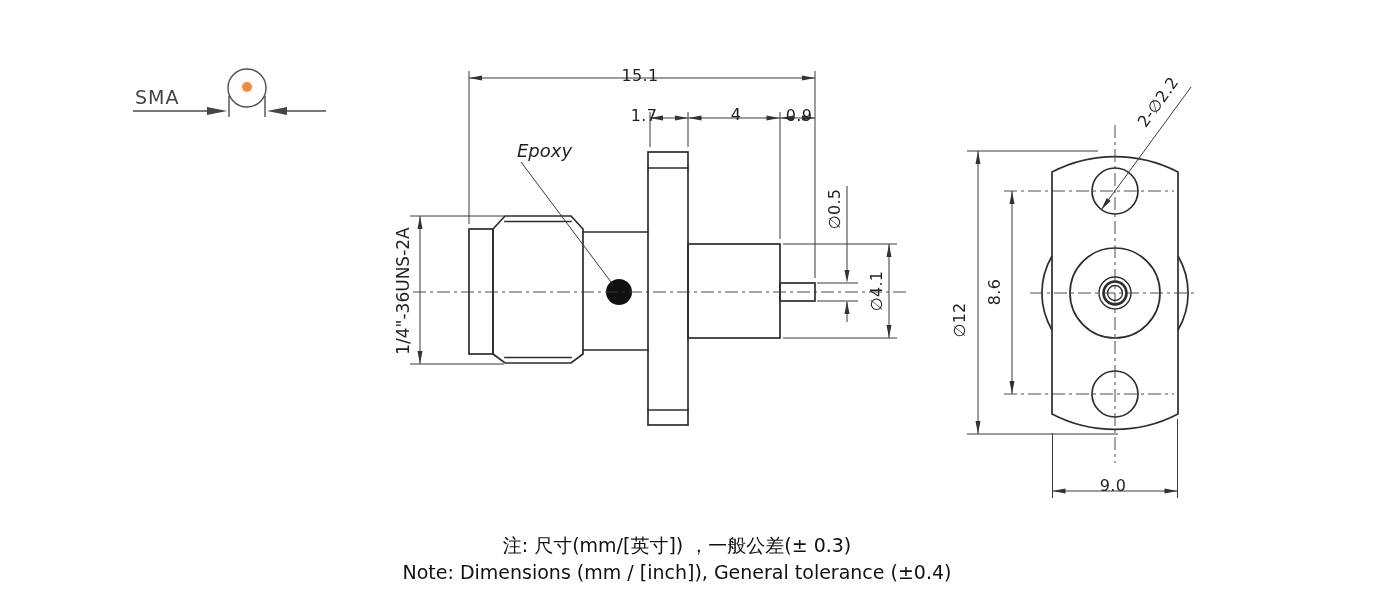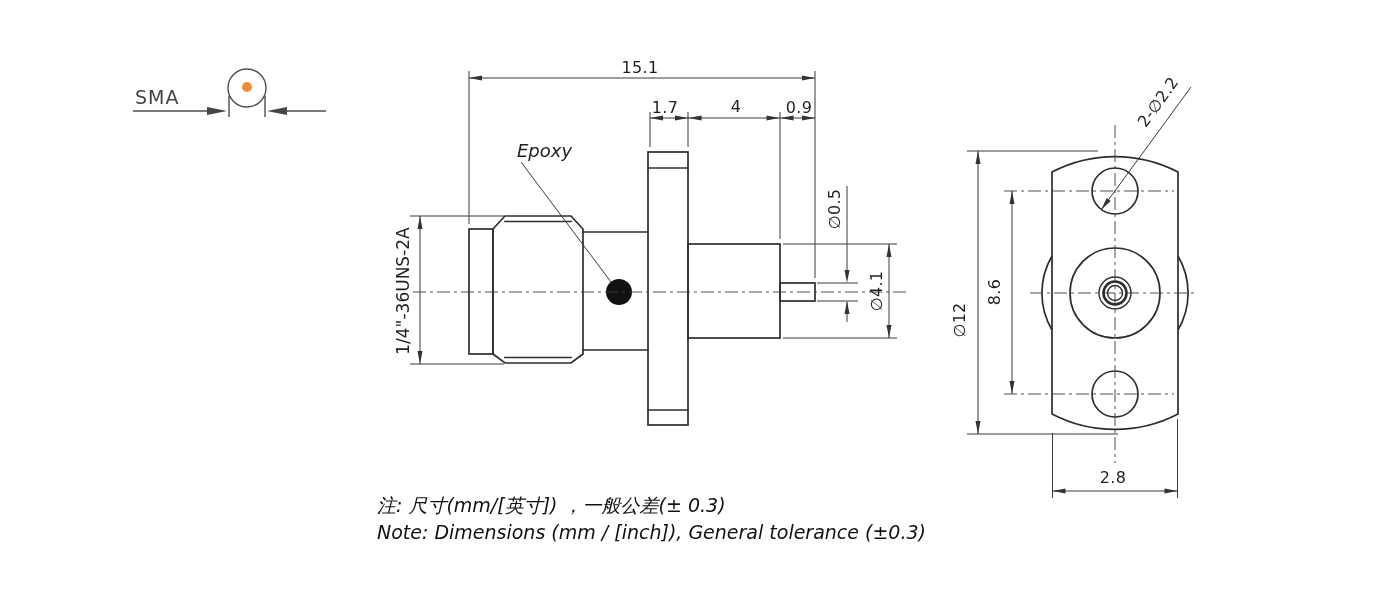--- a/index.html
+++ b/index.html
@@ -5,24 +5,24 @@
   html,body{margin:0;padding:0;background:#ffffff;}
   #stage{position:relative;width:1400px;height:600px;background:#fff;overflow:hidden;
          font-family:"DejaVu Sans","Liberation Sans",sans-serif;color:#1c1c1c;}
   #drawing{position:absolute;left:0;top:0;}
   .lbl{position:absolute;white-space:nowrap;color:#1f1f1f;
        font-family:"DejaVu Sans","Liberation Sans",sans-serif;}
   .dim{font-size:16px;letter-spacing:0.3px;}
   .ctr{transform:translate(-50%,-50%);}
   .rot90{transform:translate(-50%,-50%) rotate(-90deg);}
   .rot45{transform:translate(-50%,-50%) rotate(-54deg);}
-  .center-text{text-align:center;}
+  .center-text{text-align:center;margin-top:8px;}
   .sma{font-size:19px;color:#454545;letter-spacing:1px;}
   .note{font-size:19px;color:#111;}
-  .notes-wrap{position:absolute;left:377px;top:492px;width:600px;line-height:27px;font-style:italic;}
+  .notes-wrap{position:absolute;left:377px;top:532px;width:600px;text-align:center;line-height:27px;}
 </style>
 </head>
 <body>
 
 <div id="stage">
 
   <svg id="drawing" width="1400" height="600" viewBox="0 0 1400 600">
 
     <g stroke="#4d4d4d" stroke-width="1.4" fill="none">
       <line x1="133" y1="111" x2="207" y2="111"></line>
@@ -147,40 +147,40 @@
       <polygon points="1052.5,491 1065.5,488.5 1065.5,493.5"></polygon>
       <polygon points="1177.5,491 1164.5,488.5 1164.5,493.5"></polygon>
       <polygon points="1101,210 1110.7,201 1106.7,198"></polygon>
     </g>
   </svg>
 
   <span class="lbl sma" style="left:135px;top:86px;">SMA</span>
 
   <span class="lbl dim ctr center-text" style="left:640px;top:67px;">15.1</span>
 
-  <span class="lbl dim ctr center-text" style="left:665px;top:107px;text-align:center;">1.7</span>
+  <span class="lbl dim ctr center-text" style="left:644px;top:107px;text-align:center;">1.7</span>
 
   <span class="lbl dim ctr center-text" style="left:736px;top:106px;">4</span>
 
   <span class="lbl dim ctr center-text" style="left:799px;top:107px;">0.9</span>
 
   <span class="lbl" style="left:517px;top:140px;font-size:18px;font-style:italic;">Epoxy</span>
 
   <span class="lbl dim rot90" style="left:834px;top:209px;">∅0.5</span>
 
   <span class="lbl dim rot90" style="left:876px;top:291px;">∅4.1</span>
 
   <span class="lbl rot90" style="left:403px;top:291px;font-size:17px;">1/4"-36UNS-2A</span>
 
   <span class="lbl dim rot90" style="left:959px;top:320px;">∅12</span>
 
   <span class="lbl dim rot90" style="left:994px;top:292px;">8.6</span>
 
   <span class="lbl dim rot45" style="left:1158px;top:102px;">2-∅2.2</span>
 
-  <span class="lbl dim ctr center-text" style="left:1113px;top:477px;">2.8</span>
+  <span class="lbl dim ctr center-text" style="left:1113px;top:477px;">9.0</span>
 
   <div class="notes-wrap">
     <div class="note">注: 尺寸(mm/[英寸]) ，一般公差(± 0.3)</div>
-    <div class="note">Note: Dimensions (mm / [inch]), General tolerance (±0.3)</div>
+    <div class="note">Note: Dimensions (mm / [inch]), General tolerance (±0.4)</div>
   </div>
 
 </div>
 
 </body></html>

